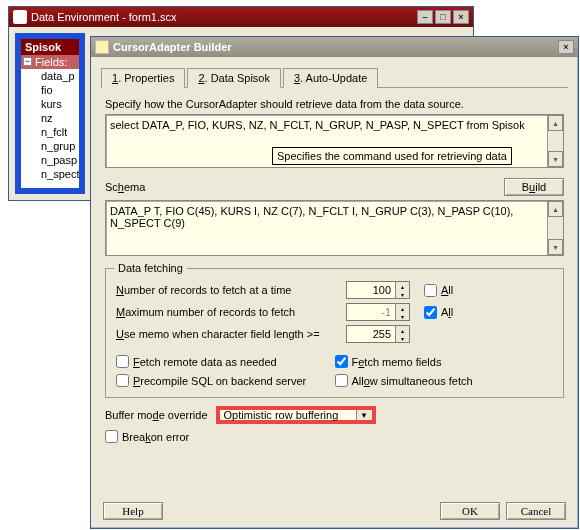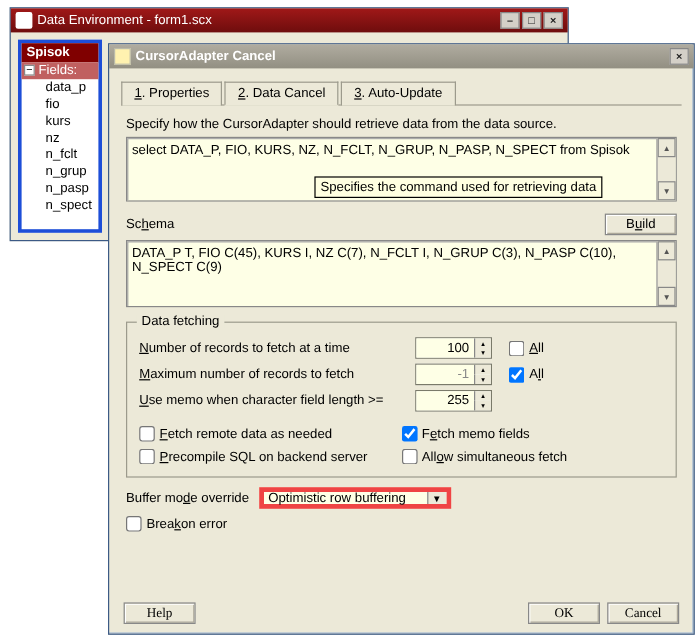--- a/index.html
+++ b/index.html
@@ -28,21 +28,21 @@
     display: flex; align-items: center;
     padding: 0 4px;
   }
   .bw .tb .ico { width:14px;height:14px;background:#fff;margin-right:4px;border-radius:2px;}
   .bw .tb .sp { flex:1; }
   .sysbtn { width:16px;height:14px;background:#d4d0c8;border:1px solid #888;margin-left:2px;display:flex;align-items:center;justify-content:center;font-size:9px;font-weight:bold;color:#222;cursor:default;}
   .bw .body { display:flex; height:calc(100% - 20px); }
   .sidebar {
     width: 70px;
     background:#fff;
-    border:3px solid #1d4ed8;
+    border:6px solid #1d4ed8;
     margin:6px 0 6px 6px;
     display:flex;flex-direction:column;
   }
   .sidebar .hdr {
     background:#800000;color:#fff;font-weight:bold;
     padding:2px 4px;
   }
   .sidebar .grp {
     background:#c06060;color:#fff;
     padding:1px 4px 1px 14px;
@@ -111,21 +111,21 @@
     font-family:Tahoma,sans-serif;
     font-size:11px;
     color:#000;
     min-height:50px;
   }
   .ta .sb { position:absolute;right:0;top:0;bottom:0;width:16px;background:#ece9d8;border-left:1px solid #999;}
   .ta .sb .ar{height:16px;border:1px solid #888;background:#ece9d8;display:flex;align-items:center;justify-content:center;font-size:8px;color:#555;}
   .ta .sb .ar.bot{position:absolute;bottom:0;left:0;right:0;}
   .tooltip {
     position:absolute;
-    left:156px; top:32px;
+    left:166px; top:32px;
     background:#ffffe1;
     border:1px solid #000;
     padding:2px 4px;
     font-size:11px;
     white-space:nowrap;
   }
   .fieldset {
     border:1px solid #9c9a8c;
     margin-top:12px;
     padding:8px 10px 10px 10px;
@@ -198,28 +198,28 @@
       <div class="item">n_grup</div>
       <div class="item">n_pasp</div>
       <div class="item">n_spect</div>
     </div>
   </div>
 </div>
 
 <div class="dlg">
   <div class="tb">
     <div class="ico"></div>
-    <div class="ttl">CursorAdapter Cancel</div>
+    <div class="ttl">CursorAdapter Builder</div>
     <div class="sp"></div>
     <div class="sysbtn">×</div>
   </div>
 
   <div class="tabs">
     <div class="tab"><u>1</u>. <span>Properties</span></div>
-    <div class="tab active"><u>2</u>. <span>Data Cancel</span></div>
+    <div class="tab active"><u>2</u>. <span>Data Spisok</span></div>
     <div class="tab"><u>3</u>. <span>Auto-Update</span></div>
   </div>
 
   <div class="content">
     <div>Specify how the CursorAdapter should retrieve data from the data source.</div>
 
     <div class="ta" style="min-height:54px;">
       <span>select DATA_P, FIO, KURS, NZ, N_FCLT, N_GRUP, N_PASP, N_SPECT from Spisok</span>
       <div class="tooltip">Specifies the command used for retrieving data</div>
       <div class="sb">

